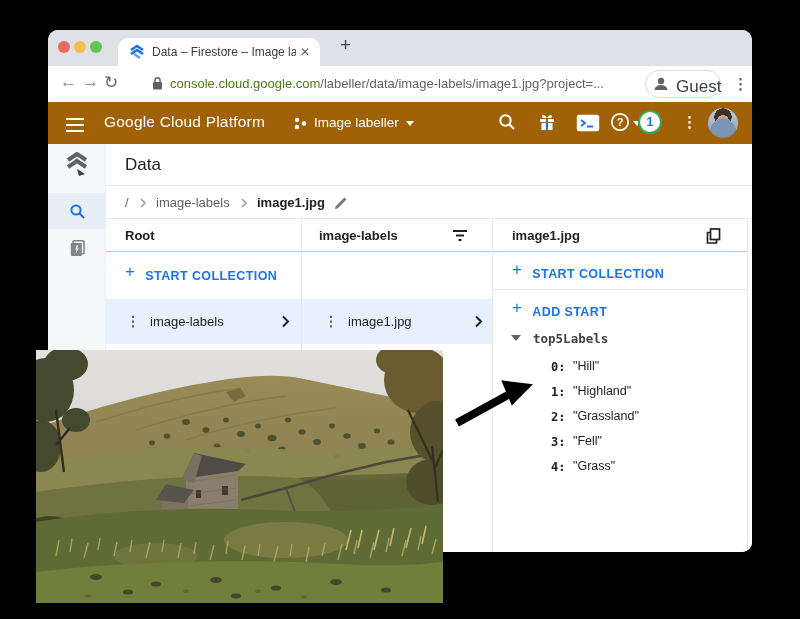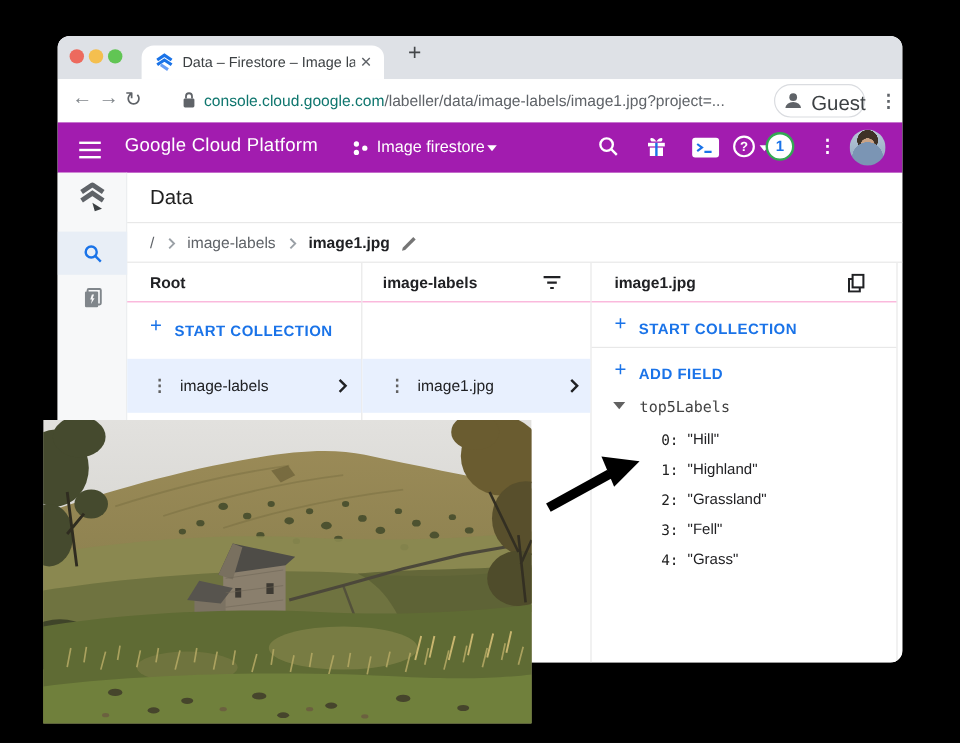--- a/index.html
+++ b/index.html
@@ -19,29 +19,29 @@
     border-radius:10px 10px 0 0; }
   .tab-title { left:34px; top:7px; width:144px; font-size:12px; color:#3c4043;
     white-space:nowrap; overflow:hidden; }
   .tab-close { left:182px; top:7px; font-size:12px; color:#5f6368; }
   .newtab { left:292px; top:4px; font-size:19px; color:#44474a; }
 
   
   .toolbar { left:0; top:36px; width:704px; height:36px; background:#fff; }
   .navbtn { top:6px; font-size:17px; color:#80868b; }
   .urltext { top:10px; font-size:13px; white-space:nowrap; }
-  .url-domain { color:#0f766e; }
+  .url-domain { color:#4d7c0f; }
   .url-path { color:#5f6368; }
   .guest-chip { left:597px; top:4px; width:76px; height:28px; border:1px solid #dadce0;
     border-radius:14px; }
   .guest-label { left:30px; top:6px; font-size:17px; color:#3c4043; }
   .kebab { color:#5f6368; font-size:15px; font-weight:bold; letter-spacing:0; }
 
   
-  .gcpbar { left:0; top:72px; width:704px; height:42px; background:#a21caf; color:#fff; }
+  .gcpbar { left:0; top:72px; width:704px; height:42px; background:#a16207; color:#fff; }
   .burger span { display:block; width:18px; height:2px; background:#fff; margin:4px 0; }
   .brand { left:56px; top:11px; font-size:15.5px; letter-spacing:.2px; }
   .proj-label { left:266px; top:13px; font-size:13.5px; }
   .w-caret { width:0; height:0; border-left:4px solid transparent;
     border-right:4px solid transparent; border-top:5px solid #fff; }
   .hicon { top:10px; }
   .badge { left:590px; top:8px; width:24px; height:24px; border-radius:50%;
     background:#fff; border:2px solid #34a853; text-align:center; }
   .badge span { font-size:12.5px; font-weight:bold; color:#1a73e8; line-height:21px; }
   .avatar { left:660px; top:6px; width:30px; height:30px; border-radius:50%;
@@ -67,21 +67,21 @@
   .col { top:0; height:333px; border-right:1px solid #e8e8e8; }
   .col-head { left:0; top:0; right:0; height:33px; border-bottom:1px solid #f9a8d4; }
   .col-head-label { left:19px; top:9px; font-size:13px; font-weight:bold; color:#202124; }
   .action-btn { font-size:12.5px; font-weight:bold; letter-spacing:.4px; color:#1a73e8;
     white-space:nowrap; }
   .plus { color:#1a73e8; font-size:17px; font-weight:normal; top:-3px; position:relative;
     margin-right:10px; }
   .sel-row { left:0; width:100%; height:45px; background:#e8f0fe; }
   .row-label { font-size:13px; color:#202124; }
   .rowkebab { color:#616161; font-size:14px; font-weight:bold; }
-  .mono { font-family:"DejaVu Sans Mono", monospace; }
+  .mono { font-family:"DejaVu Sans Mono", monospace;font-weight:bold; }
   .field-name { font-size:12.5px; color:#424242; }
   .item-index { font-size:12px; color:#212121; }
   .item-value { font-size:12.5px; color:#212124; }
   .tri-down { width:0; height:0; border-left:5px solid transparent;
     border-right:5px solid transparent; border-top:6px solid #616161; }
 
   
   #photo { left:36px; top:350px; width:407px; height:253px; z-index:5; }
   #arrow { left:450px; top:373px; z-index:6; }
 </style>
@@ -136,21 +136,21 @@
           <span></span>
           <span></span>
       </div>
       <span class="brand abs">Google Cloud Platform</span>
 
       <svg class="abs" style="left:245px;top:14px" width="15" height="15" viewBox="0 0 15 15">
         <circle cx="4" cy="4" r="2.2" fill="#fff"></circle>
         <circle cx="4" cy="11" r="2.2" fill="#fff"></circle>
         <circle cx="11" cy="7.5" r="2.2" fill="#fff"></circle>
       </svg>
-      <span class="proj-label abs">Image firestore</span>
+      <span class="proj-label abs">Image labeller</span>
       <div class="w-caret abs" style="left:358px;top:19px"></div>
 
       <svg class="hicon abs" style="left:449px" width="20" height="20" viewBox="0 0 20 20">
         <circle cx="8.5" cy="8.5" r="5.2" fill="none" stroke="#fff" stroke-width="2"></circle>
         <line x1="12.5" y1="12.5" x2="17" y2="17" stroke="#fff" stroke-width="2"></line>
       </svg>
       <svg class="hicon abs" style="left:489px" width="20" height="20" viewBox="0 0 20 20">
         <rect x="3" y="7" width="14" height="3" fill="#fff"></rect>
         <rect x="4.5" y="11" width="11" height="7" fill="#fff"></rect>
         <rect x="9" y="7" width="2" height="11" fill="#1a73e8"></rect>
@@ -261,21 +261,21 @@
                 <rect x="4.5" y="1" width="9" height="10.5" fill="none" stroke="#202124" stroke-width="1.7"></rect>
                 <polyline points="4.5,4.5 1.5,4.5 1.5,15 10.5,15 10.5,11.5" fill="none" stroke="#202124" stroke-width="1.7"></polyline>
               </svg>
             </div>
             <div class="abs" style="left:0;top:33px;width:100%;height:38px;border-bottom:1px solid #e8e8e8">
               <div class="abs" style="left:19px;top:11px">
                 <span class="action-btn"><span class="plus">+</span><span>START COLLECTION</span></span>
               </div>
             </div>
             <div class="abs" style="left:19px;top:82px">
-              <span class="action-btn"><span class="plus">+</span><span>ADD FIELD</span></span>
+              <span class="action-btn"><span class="plus">+</span><span>ADD START</span></span>
             </div>
 
             <div class="abs" style="left:0;top:110px;width:100%;height:22px">
               <div class="tri-down abs" style="left:18px;top:6px"></div>
               <span class="field-name mono abs" style="left:40px;top:2px">top5Labels</span>
             </div>
 
             <div class="abs" style="left:0;top:136px;width:100%">
               <div class="abs" style="top:0;width:100%;height:25px">
                 <span class="item-index mono abs" style="left:58px;top:5px">0:</span>

